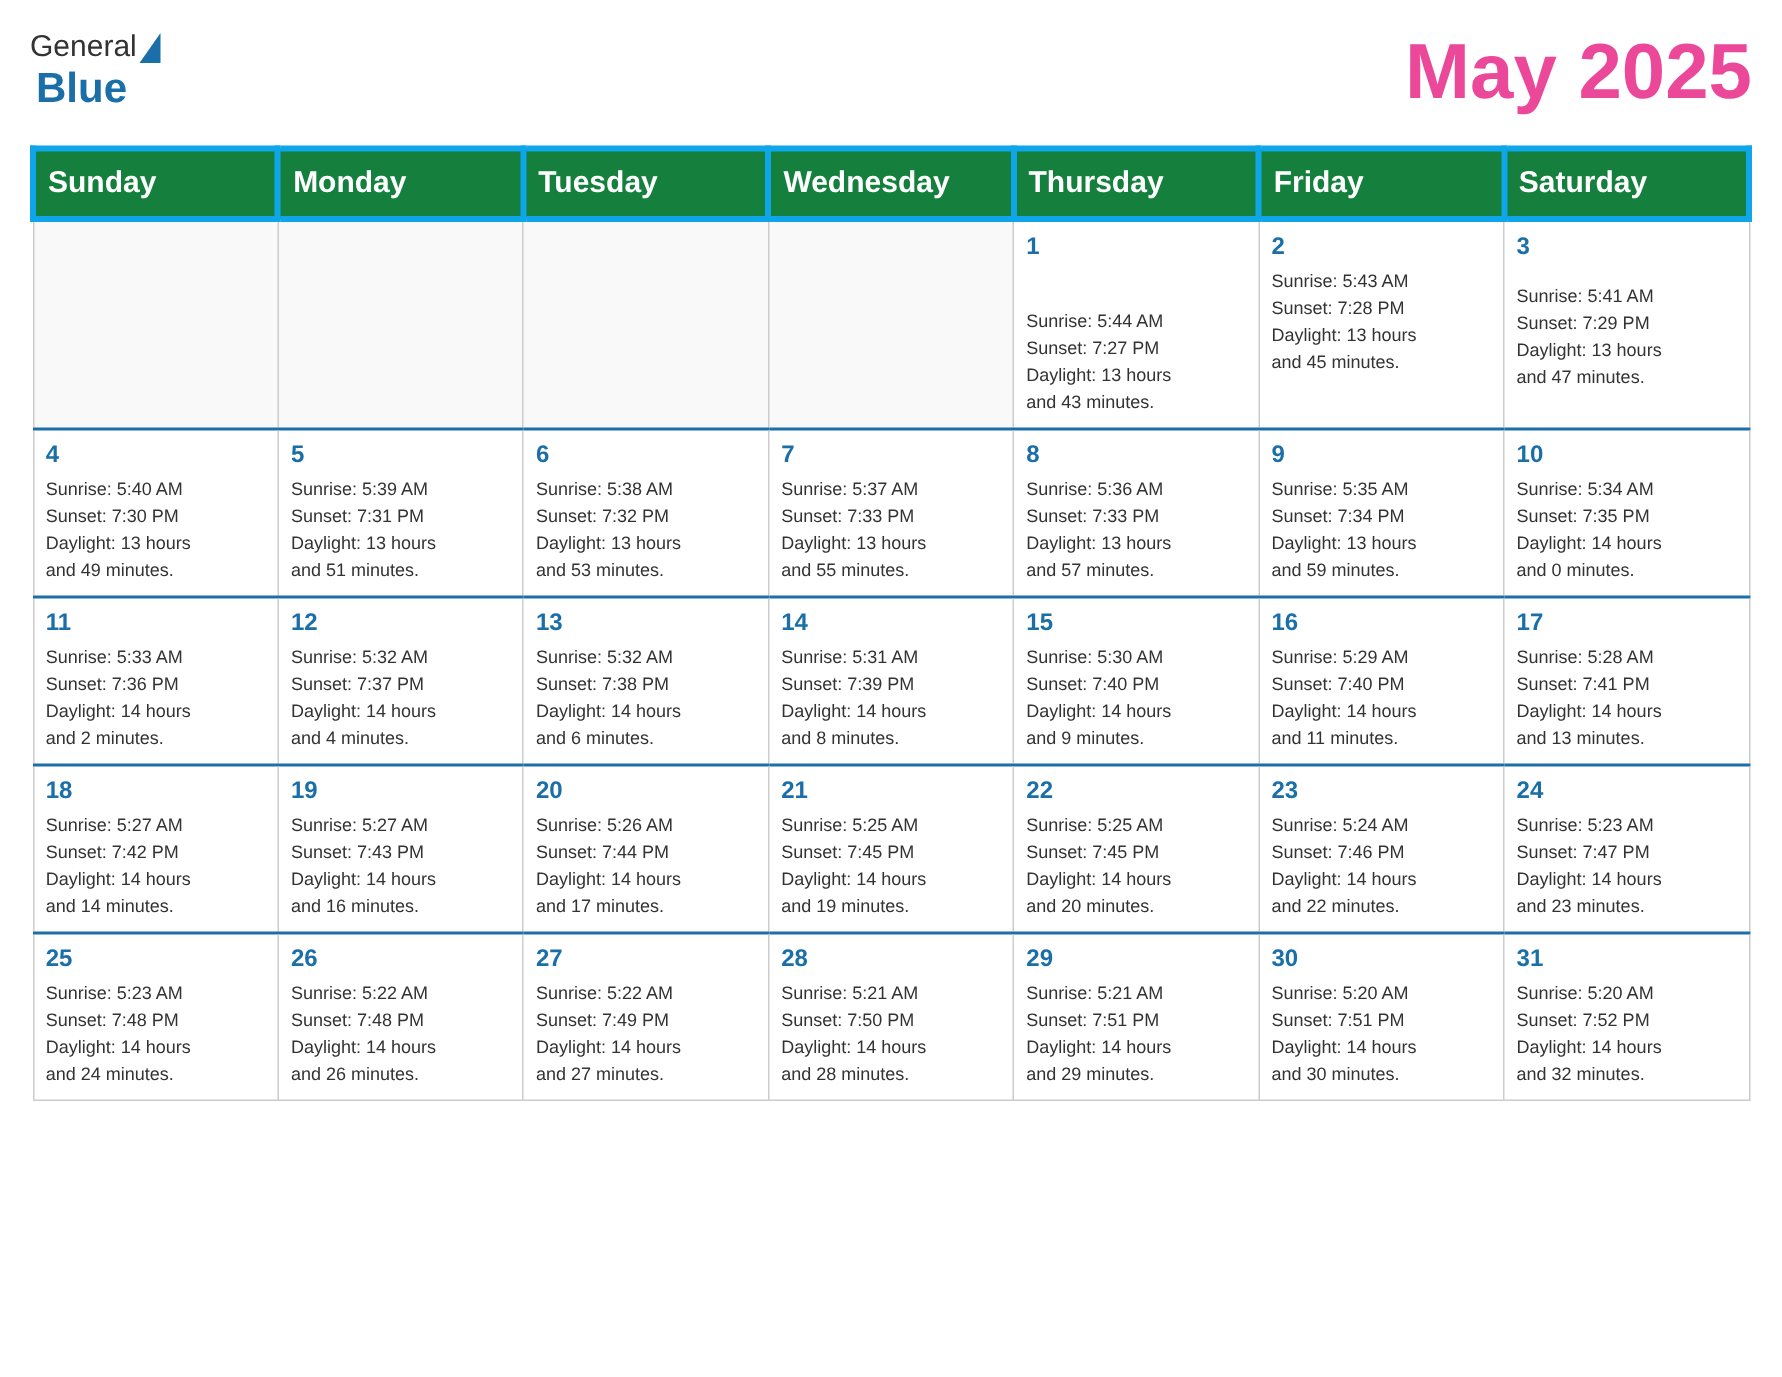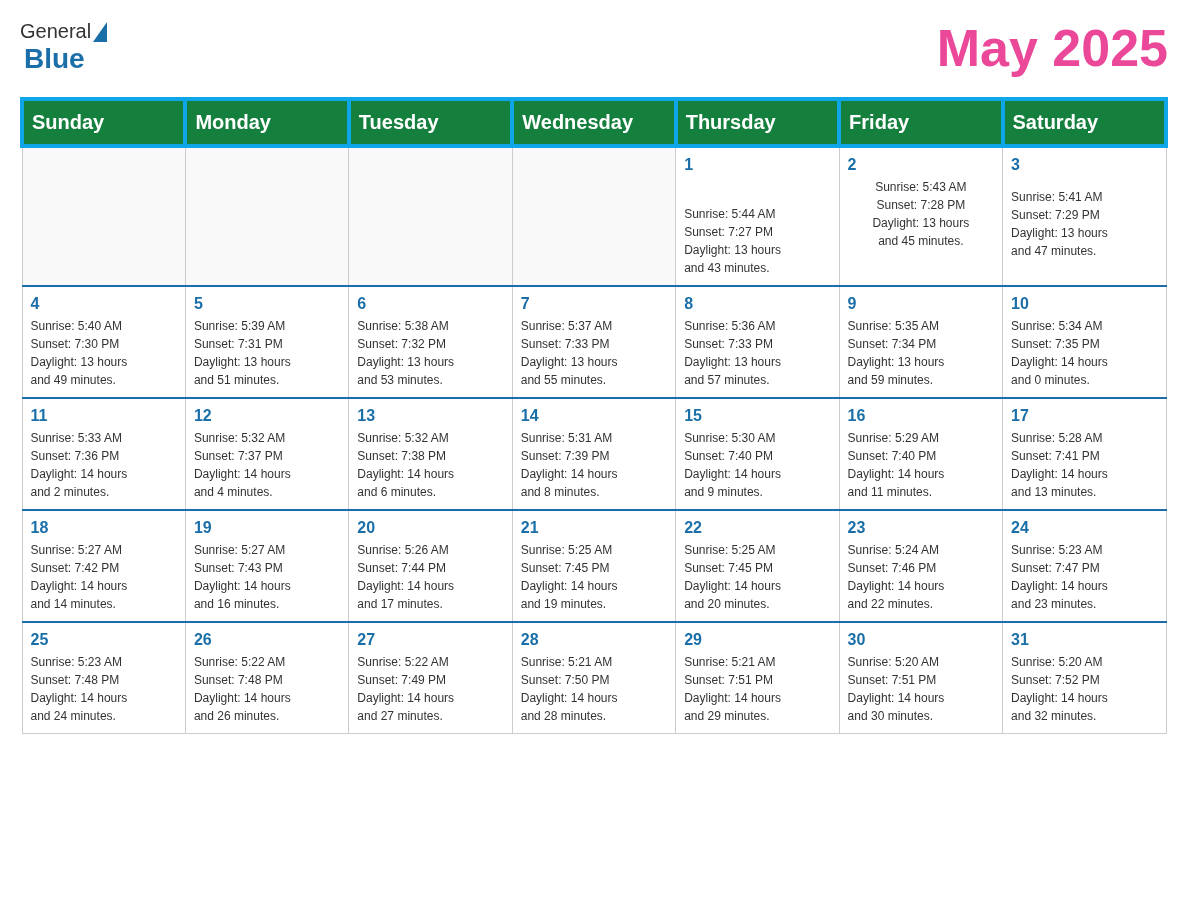--- a/index.html
+++ b/index.html
@@ -133,21 +133,21 @@
         <td class="empty-cell"></td>
         <td>
           <div class="day-number">1</div>
           <div class="day-info" style="white-space: pre-line; margin-top: 31px;">Sunrise: 5:44 AM
 Sunset: 7:27 PM
 Daylight: 13 hours
 and 43 minutes.</div>
         </td>
         <td>
           <div class="day-number">2</div>
-          <div class="day-info" style="white-space: pre-line; text-align: center;">Sunrise: 5:43 AM
+          <div class="day-info" style="white-space: pre-line;">Sunrise: 5:43 AM
 Sunset: 7:28 PM
 Daylight: 13 hours
 and 45 minutes.</div>
         </td>
         <td>
           <div class="day-number">3</div>
           <div class="day-info" style="white-space: pre-line; margin-top: 14px;">Sunrise: 5:41 AM
 Sunset: 7:29 PM
 Daylight: 13 hours
 and 47 minutes.</div>

